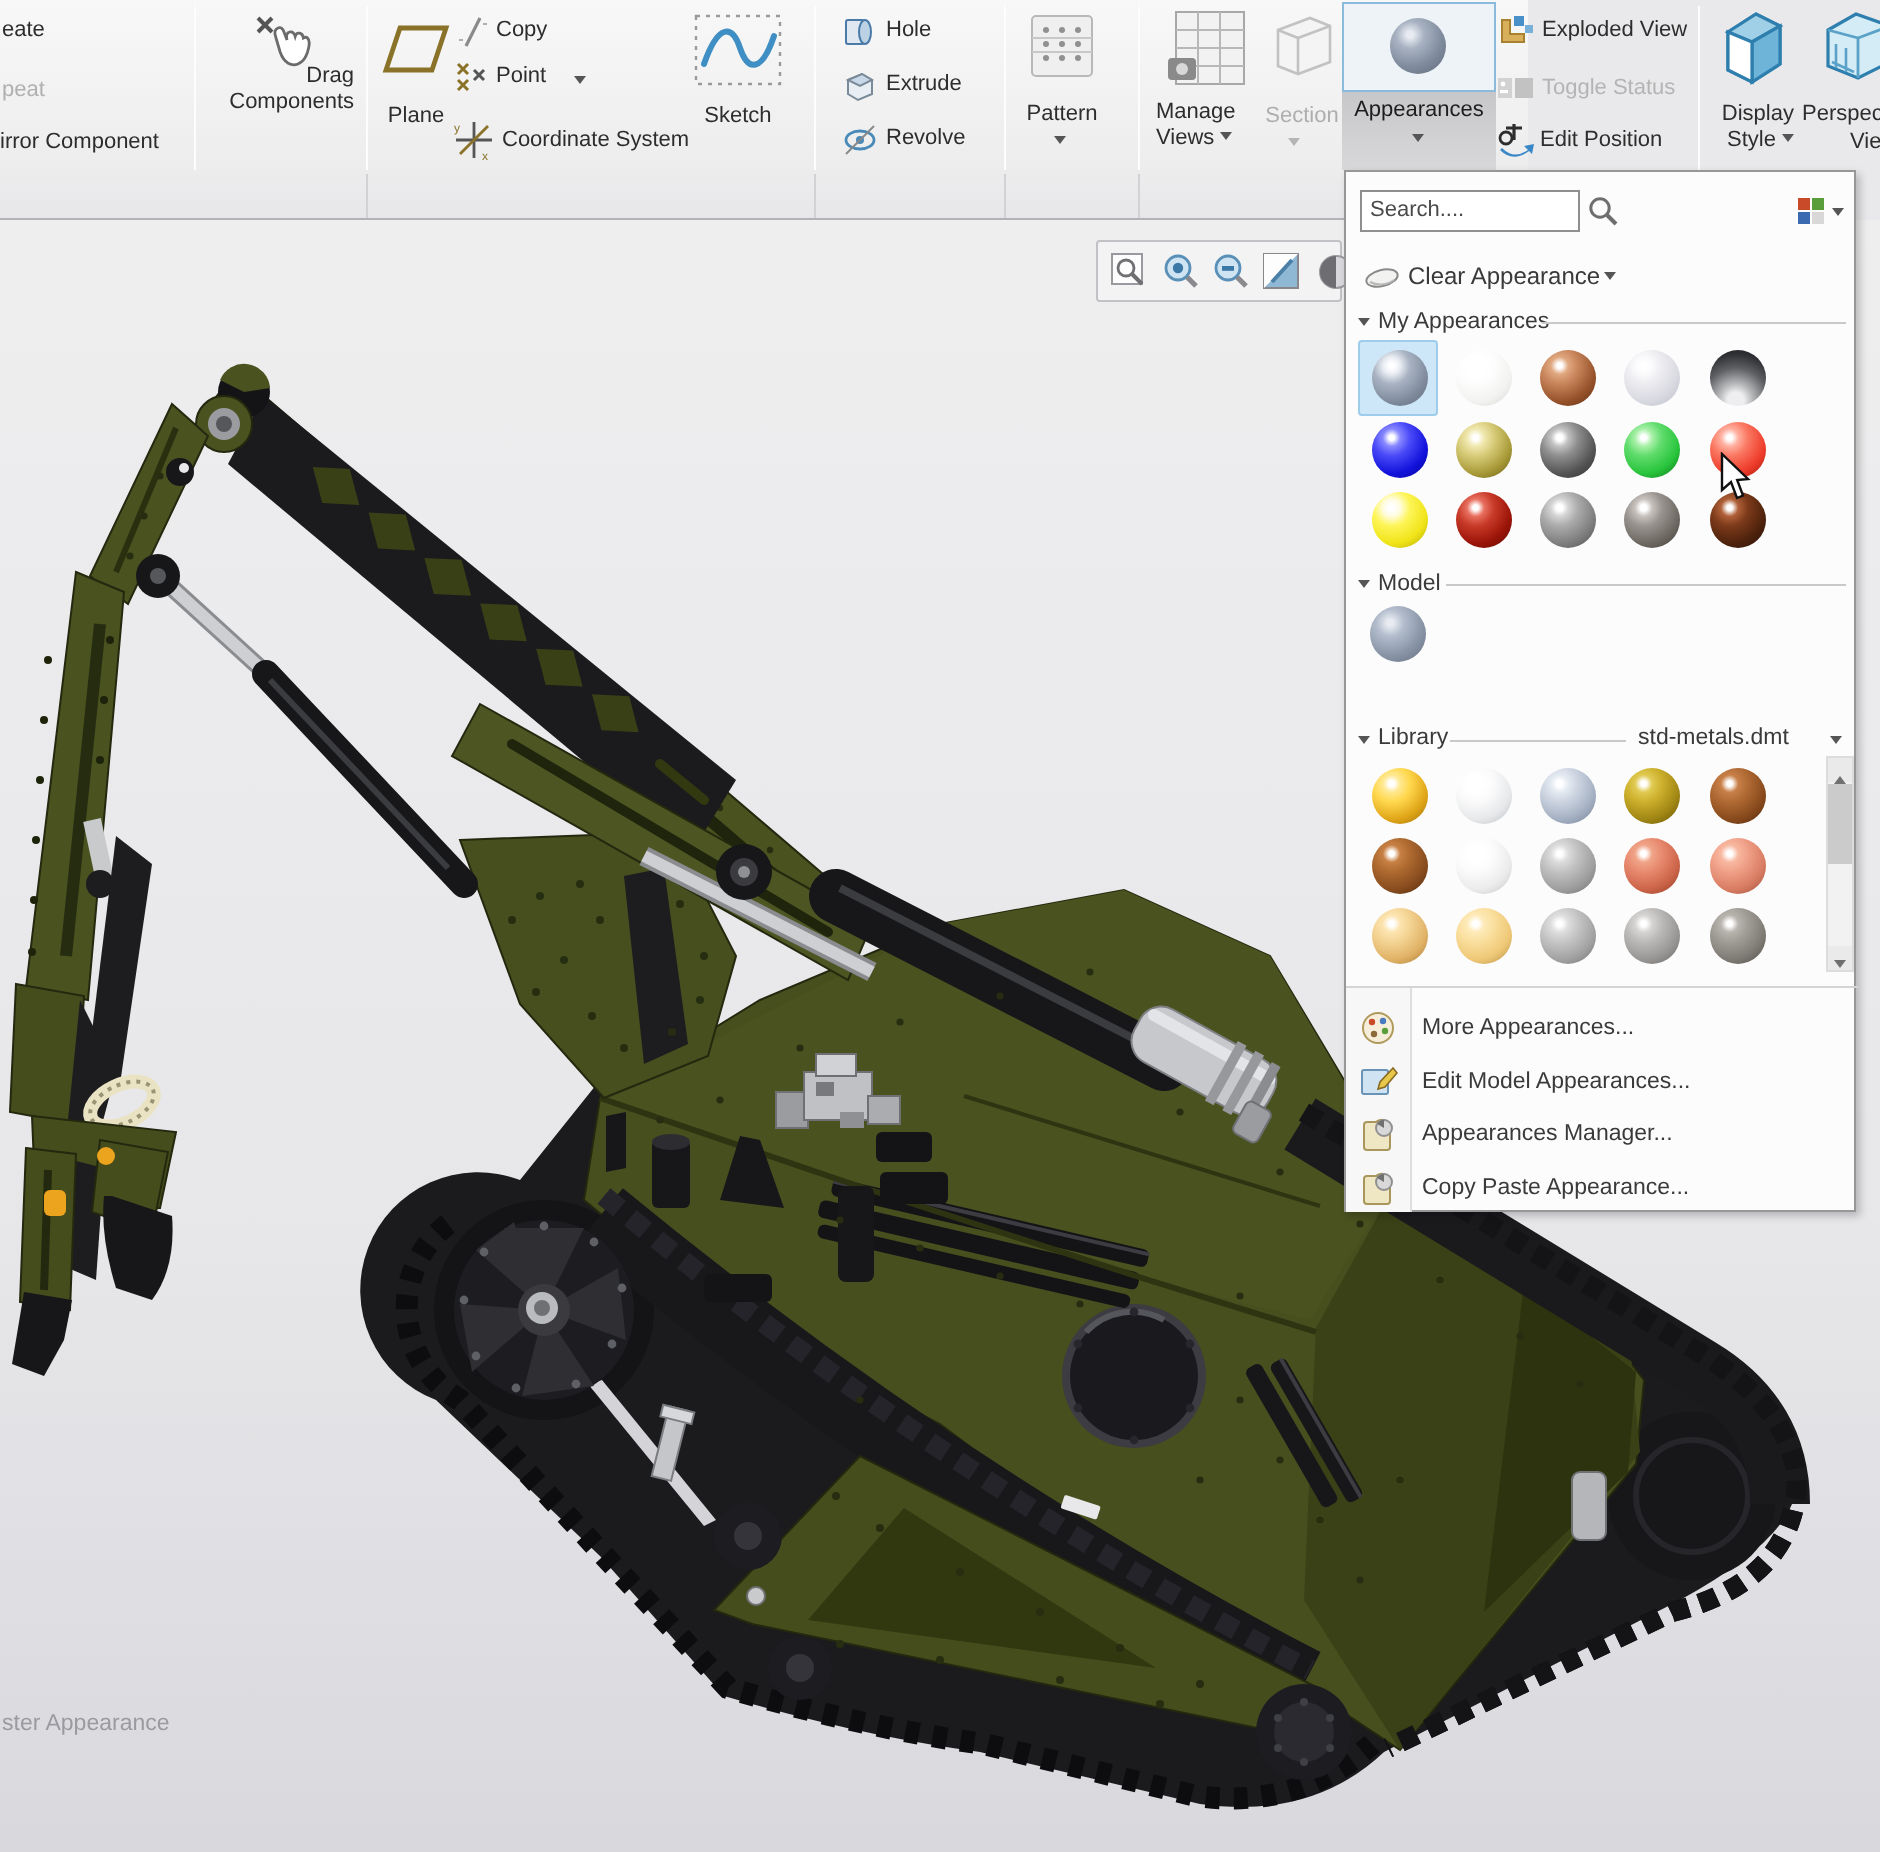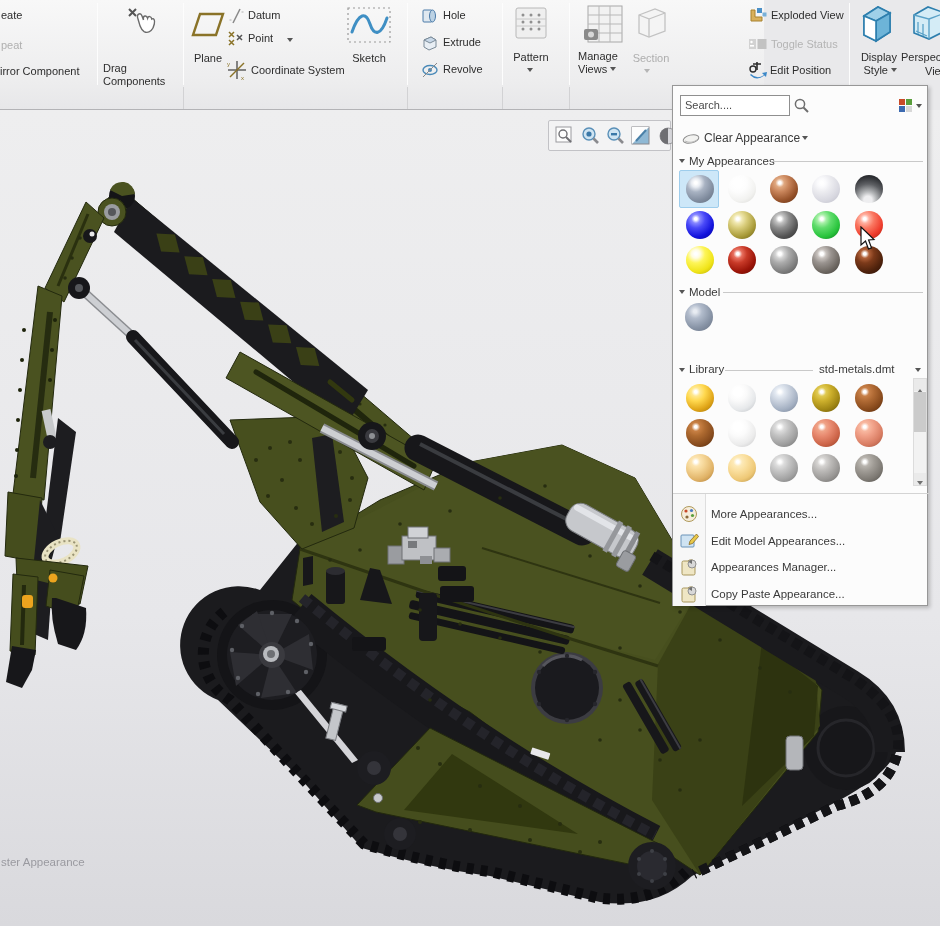--- a/index.html
+++ b/index.html
@@ -327,32 +327,32 @@
   <div id="status">ster Appearance</div>
   <div id="ribbon">
     <span class="rtxt" style="left:1px;top:9px">eate</span>
     <span class="rtxt gray" style="left:1px;top:39px">peat</span>
     <span class="rtxt" style="left:0;top:65px">irror Component</span>
     <div class="vsep" style="left:97px"></div>
     <svg style="position:absolute;left:124px;top:6px" width="34" height="34" viewBox="0 0 34 34">
       <path d="M5 3 L12 10 M12 3 L5 10" stroke="#555" stroke-width="2" fill="none"></path>
       <path d="M14 13 q-1.5-4 1-5 q2-.8 3 2 l1.5 4 q-.8-3.5 1.3-4 q2-.5 2.8 2.2 q.6-2 2.2-1.6 q1.7.4 1.9 2.4 q1.6-.9 2.4.5 q.9 1.6.2 4.5 c-.6 2.8-1.4 5-3.2 6.6 q-3.5 3-7 1 q-2.6-1.6-4-5.5 z" fill="#fff" stroke="#6b6b6b" stroke-width="1.4"></path>
     </svg>
-    <div class="rtxt" style="left:103px;top:62px;width:74px;text-align:left;line-height:13px">Drag<br>Components</div>
+    <div class="rtxt" style="left:103px;top:32px;width:74px;text-align:right;line-height:13px">Drag<br>Components</div>
     <div class="vsep" style="left:183px"></div>
     <svg style="position:absolute;left:191px;top:12px" width="34" height="26" viewBox="0 0 34 26">
       <polygon points="9,2 32,2 25,23 2,23" fill="none" stroke="#8a7328" stroke-width="2.4"></polygon>
     </svg>
     <div class="rtxt" style="left:190px;top:52px;width:36px;text-align:center">Plane</div>
     <svg style="position:absolute;left:229px;top:8px" width="15" height="16" viewBox="0 0 15 16">
       <line x1="11" y1="1" x2="4" y2="15" stroke="#8a8a8a" stroke-width="1.6"></line>
       <line x1="12.5" y1="4" x2="14.5" y2="4" stroke="#b0b0b0"></line>
         <line x1="0.5" y1="12" x2="2.5" y2="12" stroke="#b0b0b0"></line>
     </svg>
-    <span class="rtxt" style="left:248px;top:9px">Datum</span>
+    <span class="rtxt" style="left:248px;top:9px">Copy</span>
     <svg style="position:absolute;left:227px;top:30px" width="18" height="18" viewBox="0 0 18 18">
       <g stroke="#8a7328" stroke-width="1.5">
           <path d="M2 2 L7 7 M7 2 L2 7"></path>
           <path d="M2 10 L7 15 M7 10 L2 15"></path>
           <path d="M10 5 L15 10 M15 5 L10 10" stroke="#555"></path>
         </g>
     </svg>
     <span class="rtxt" style="left:248px;top:32px">Point</span>
     <span class="dn" style="position:absolute;left:287px;top:38px"></span>
     <svg style="position:absolute;left:226px;top:59px" width="22" height="22" viewBox="0 0 22 22">
@@ -459,20 +459,27 @@
       <polyline points="3,10 18,14 18,34" fill="none" stroke="#5aa2c8" stroke-width="1.4"></polyline>
       <polyline points="18,14 34,8" fill="none" stroke="#5aa2c8" stroke-width="1.4"></polyline>
       <path d="M5 26 l11 5 M7 17 l0 12 M12 19 l0 12" stroke="#5aa2c8" stroke-width="1.3" fill="none"></path>
     </svg>
     <span class="rtxt" style="left:901px;top:51px">Perspec</span>
     <span class="rtxt" style="left:925px;top:65px">View</span>
     <div class="gsep" style="left:183px"></div>
     <div class="gsep" style="left:407px"></div>
     <div class="gsep" style="left:502px"></div>
     <div class="gsep" style="left:569px"></div>
+  </div>
+  <div id="appbtn">
+    <div class="top"></div>
+    <div class="bot"></div>
+    <div class="sp" style="left:24px;top:9px;background:radial-gradient(circle at 36% 30%,#e8ecf2 0 6%,#a8b2c2 26%,#808c9e 60%,#5e6878 100%)"></div>
+    <div class="lbl">Appearances</div>
+    <span class="dn" style="position:absolute;left:35px;top:67px"></span>
   </div>
   <div id="panel">
     <div style="position:absolute;left:7px;top:9px;width:110px;height:21px;background:#fff;border:1px solid #8f8f8f"></div>
     <span style="position:absolute;left:12px;top:13px;font-size:11px;color:#4a4a4a">Search....</span>
     <svg style="position:absolute;left:120px;top:11px" width="17" height="17" viewBox="0 0 17 17">
       <circle cx="7" cy="7" r="4.6" fill="none" stroke="#6e6e6e" stroke-width="1.5"></circle>
       <line x1="10.5" y1="10.5" x2="15" y2="15" stroke="#6e6e6e" stroke-width="2"></line>
     </svg>
     <svg style="position:absolute;left:225px;top:12px" width="16" height="15" viewBox="0 0 16 15">
       <rect x="1" y="1" width="6" height="6" fill="#c84a28"></rect>

